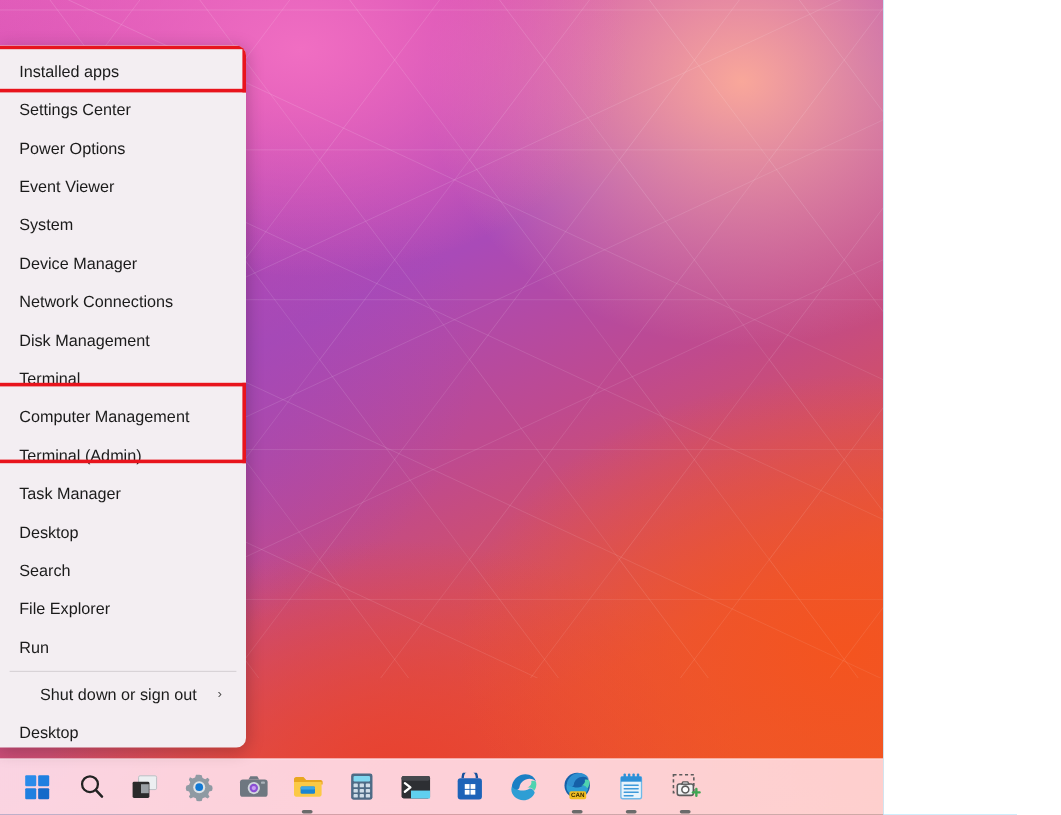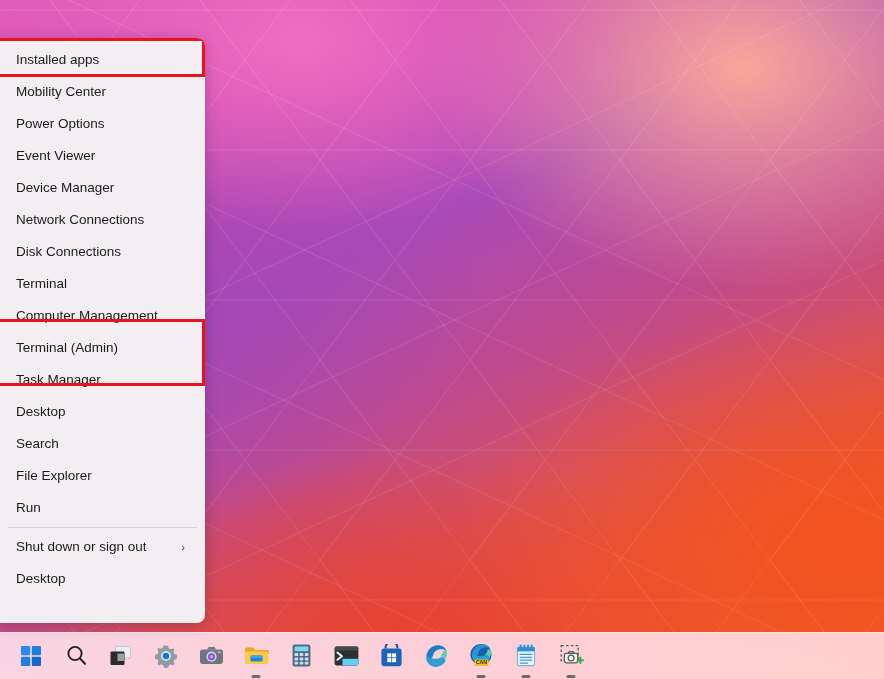--- a/index.html
+++ b/index.html
@@ -1,21 +1,21 @@
 <!DOCTYPE html>
 <html><head>
 <meta charset="utf-8">
 <style>
   * { margin:0; padding:0; box-sizing:border-box; }
   html, body {
     width:884px; height:679px; overflow:hidden;
     font-family:"Liberation Sans", sans-serif;
   }
   #screen {
-    position:relative; width:884px; height:679px; overflow:hidden;
+    position:relative; width:736px; height:679px; overflow:hidden;
     background:#0ea5e9;
   }
 
   
   .wall { position:absolute; inset:0; }
   .wall-base {
     background:
       radial-gradient(ellipse 60% 45% at 34% 6%,  #f06ec2 0%, rgba(240,110,194,0) 62%),
       radial-gradient(ellipse 55% 50% at 84% 10%, #f9a79a 0%, rgba(249,167,154,0) 65%),
       radial-gradient(ellipse 70% 55% at 8% 44%,  #a248b6 0%, rgba(162,72,182,0) 66%),
@@ -43,21 +43,21 @@
   }
   .mi {
     position:relative; height:32px; line-height:32px;
     padding:0 12px 0 16px;
     font-size:13.5px; color:#1b1b1b;
     white-space:nowrap; cursor:default;
     display:flex; align-items:center;
   }
   .mi .lbl { flex:1; }
   .mi .chev { color:#4a4a4a; font-size:11px; padding-right:8px; }
-  .mi.sep-top { margin-top:7px; }
+  .mi.sep-top { margin-top:7px;text-align:center; }
   .mi.sep-top::before {
     content:""; position:absolute; left:8px; right:8px; top:-4px;
     height:1px; background:rgba(0,0,0,.11);
   }
 
   
   .hl {
     position:absolute; left:0;
     border:3px solid #e8141d;
     border-left:none;
@@ -116,36 +116,39 @@
     </g>
   </svg>
   <div class="taskbar-strip"></div>
 
   <div class="ctx-menu" id="ctx-menu">
     <div id="menu-items">
         <div class="mi">
           <span class="lbl">Installed apps</span>
         </div>
         <div class="mi">
-          <span class="lbl">Mobility Center</span>
+          <span class="lbl">Settings Center</span>
         </div>
         <div class="mi">
           <span class="lbl">Power Options</span>
         </div>
         <div class="mi">
           <span class="lbl">Event Viewer</span>
         </div>
         <div class="mi">
+          <span class="lbl">System</span>
+        </div>
+        <div class="mi">
           <span class="lbl">Device Manager</span>
         </div>
         <div class="mi">
           <span class="lbl">Network Connections</span>
         </div>
         <div class="mi">
-          <span class="lbl">Disk Connections</span>
+          <span class="lbl">Disk Management</span>
         </div>
         <div class="mi">
           <span class="lbl">Terminal</span>
         </div>
         <div class="mi">
           <span class="lbl">Computer Management</span>
         </div>
         <div class="mi">
           <span class="lbl">Terminal (Admin)</span>
         </div>

